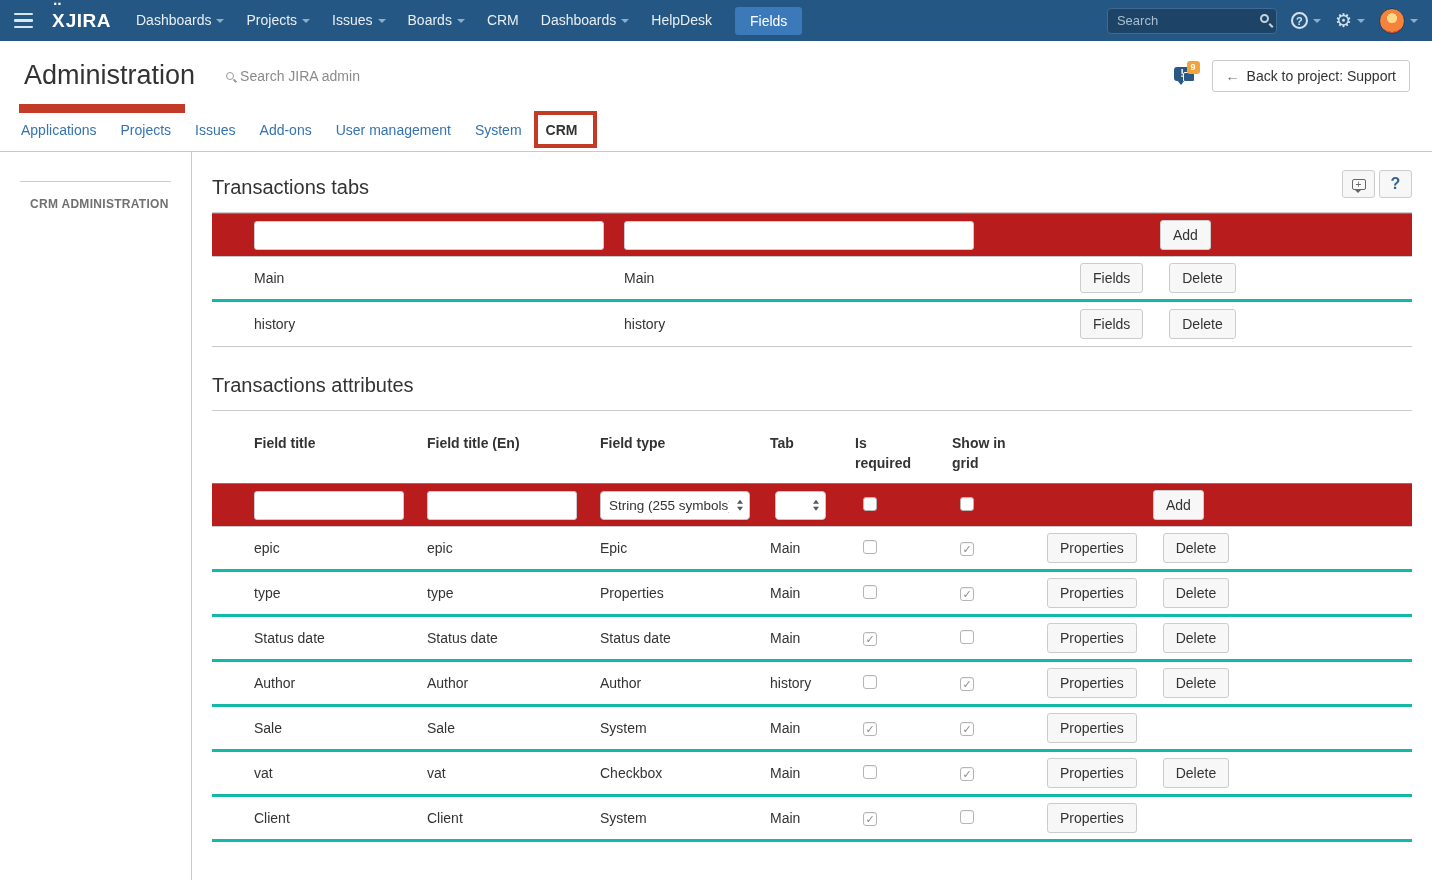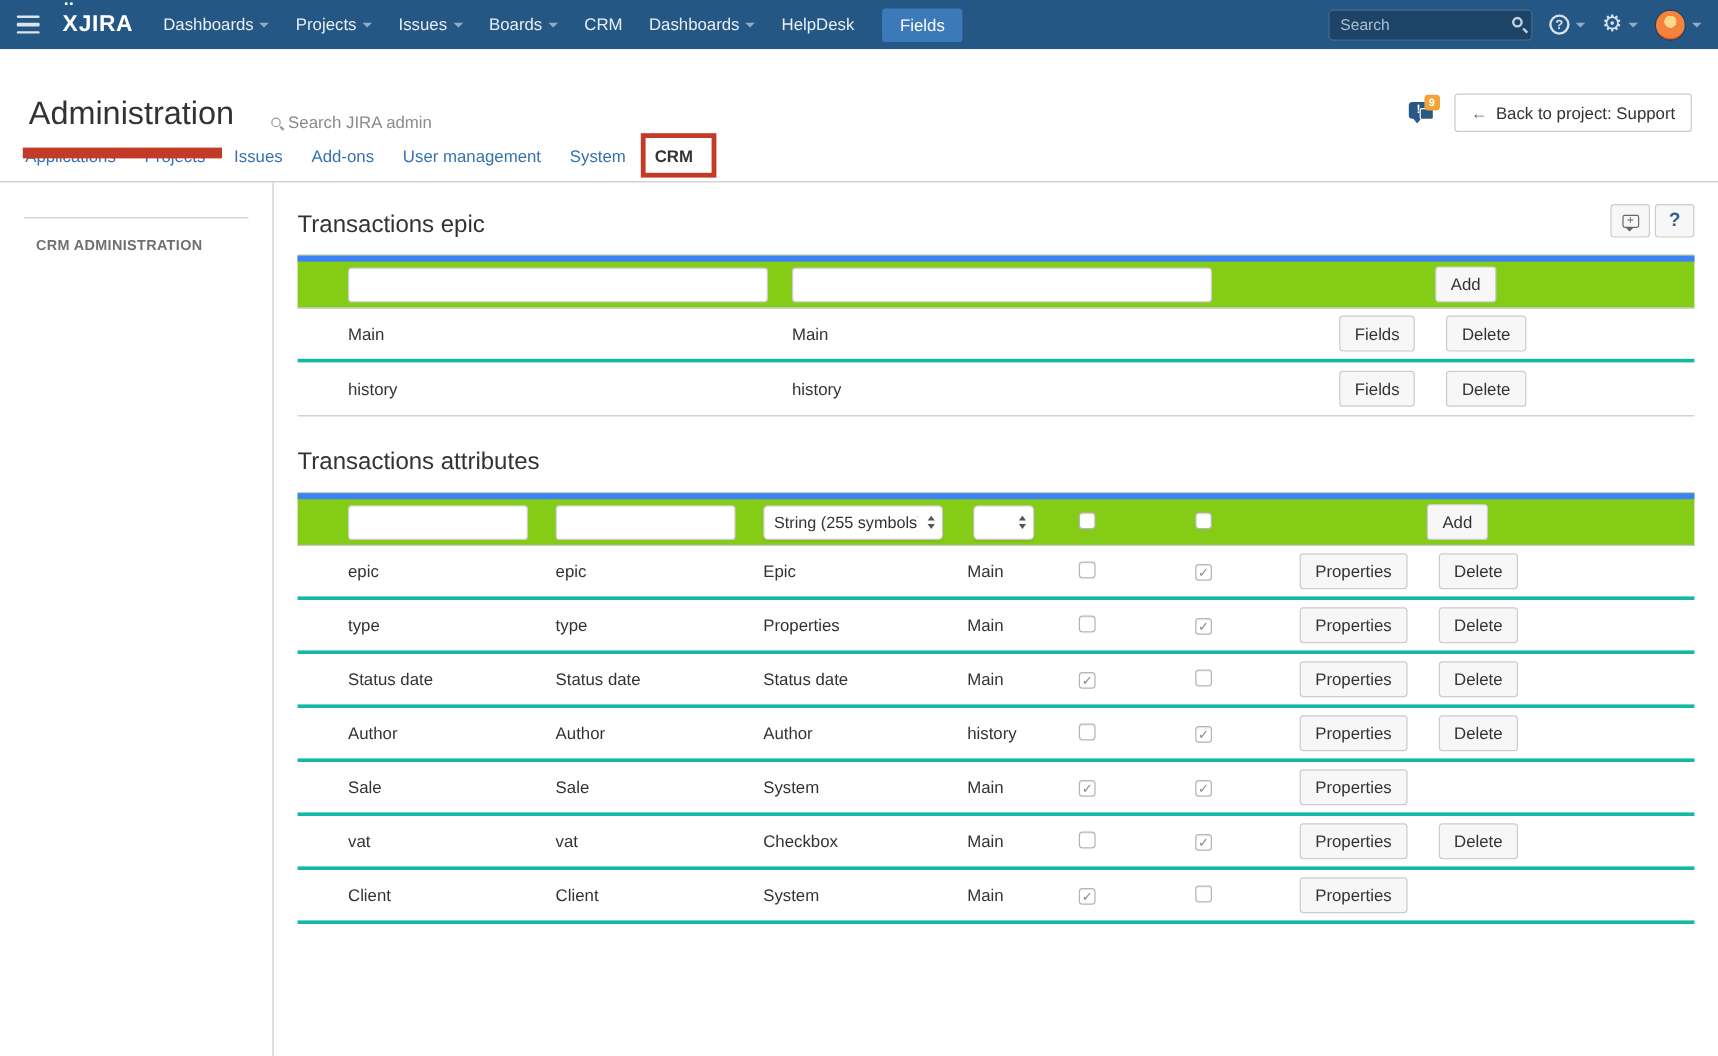--- a/index.html
+++ b/index.html
@@ -22,21 +22,21 @@
   .nav-search input { width:170px; height:26px; background:#1d4466; border:1px solid #406a92; border-radius:4px; color:#cfdce8; font-size:13px; padding:0 26px 0 9px; outline:none; }
   .nav-search input::placeholder { color:#a9bfd2; }
   .mag { position:absolute; right:8px; top:6px; width:9px; height:9px; border:2px solid #c3d2e0; border-radius:50%; }
   .mag::after { content:""; position:absolute; width:2px; height:5px; background:#c3d2e0; transform:rotate(-45deg); left:8px; top:7px; }
   .nav-icon { display:flex; align-items:center; cursor:pointer; color:#d6e1ec; }
   .help-circle { width:17px; height:17px; border:2px solid #d6e1ec; border-radius:50%; display:flex; align-items:center; justify-content:center; font-size:11px; font-weight:bold; color:#d6e1ec; }
   .gear-glyph { font-family:"DejaVu Sans", sans-serif; font-size:19px; color:#d6e1ec; line-height:1; }
   .avatar { width:26px; height:26px; border-radius:50%; background:radial-gradient(circle at 50% 38%, #ffd98a 0 26%, #f5833c 27% 70%, #e8542f 71%); border:1px solid #1d4466; }
 
   
-  .admin-header { height:69px; display:flex; align-items:flex-end; background:#fff; }
+  .admin-header { height:69px; display:flex; align-items:center; background:#fff; }
   .title-wrap { position:relative; margin-left:24px; }
   .page-title { font-size:27px; color:#333; font-weight:400; }
   .red-underline { position:absolute; left:-5px; top:44px; width:166px; height:9px; background:#c33a27; }
   .admin-search { display:flex; align-items:center; margin-left:31px; color:#8a8a8a; font-size:14px; gap:6px; cursor:text; }
   .mag-gray { position:relative; width:8px; height:8px; border:1.5px solid #999; border-radius:50%; display:inline-block; }
   .mag-gray::after { content:""; position:absolute; width:1.5px; height:4px; background:#999; transform:rotate(-45deg); left:7px; top:6px; }
   .admin-right { margin-left:auto; display:flex; align-items:center; gap:12px; margin-right:22px; }
   .bubble-wrap { position:relative; width:26px; height:24px; cursor:pointer; }
   .bubble { position:absolute; left:0; top:3px; width:17px; height:14px; background:#2a5885; border-radius:3px; color:#fff; font-size:10px; font-weight:bold; text-align:center; line-height:14px; }
   .bubble::after { content:""; position:absolute; left:3px; bottom:-4px; border-left:4px solid transparent; border-right:4px solid transparent; border-top:5px solid #2a5885; }
@@ -46,21 +46,21 @@
   .back-arrow { color:#707070; font-size:14px; line-height:1; }
 
   
   .admin-tabs { height:42px; display:flex; align-items:flex-end; border-bottom:1px solid #c9c9c9; padding-left:21px; font-size:14px; }
   .admin-tab { color:#3572b0; margin-right:24px; cursor:pointer; line-height:42px; }
   .admin-tab.active { color:#333; font-weight:bold; position:relative; }
   .red-box-crm { position:absolute; left:-12px; top:2px; width:63px; height:37px; border:4px solid #c33a27; }
 
   
   .content { display:flex; height:728px; }
-  .sidebar { width:228px; border-right:1px solid #ccc; padding-top:29px; flex-shrink:0; }
+  .sidebar { width:192px; border-right:1px solid #ccc; padding-top:29px; flex-shrink:0; }
   .side-rule { border-top:1px solid #ccc; margin:0 20px; }
   .side-heading { font-size:12px; font-weight:bold; color:#707070; margin:15px 0 18px 30px; letter-spacing:0.3px; }
   .side-list { list-style:none; }
   .side-item { font-size:14px; color:#3572b0; margin:0 0 16px 30px; cursor:pointer; line-height:14px; }
   .side-item.active { color:#333; font-weight:bold; position:relative; }
   .red-box-trans { position:absolute; left:-17px; top:-12px; width:146px; height:37px; border:4px solid #c33a27; }
 
   .main { flex:1; position:relative; padding:0 20px; overflow:hidden; }
   .section-title { font-size:20px; color:#333; font-weight:400; }
   .section-rule { border-top:1px solid #ccc; margin-top:13px; }
@@ -71,21 +71,21 @@
   .q-glyph { color:#35618c; font-weight:bold; font-size:16px; }
 
   
   .tbl { margin-top:0; }
   .t1-row { display:grid; grid-template-columns:37px 370px 456px 1fr; align-items:center; }
   .t2-row { display:grid; grid-template-columns:37px 173px 173px 170px 85px 97px 95px 1fr; align-items:center; }
   .hdr { font-weight:bold; font-size:14px; color:#333; }
   .t1-row.hdr { padding:25px 0 12px 0; }
   .t2-row.hdr { padding:22px 0 10px 0; align-items:start; line-height:20px; }
   .cell { padding-left:5px; font-size:14px; color:#333; }
-  .input-row { background:#84cc16; border-top:5px solid #3b82f6; border-bottom:1px solid #c9c9c9; min-height:44px; }
+  .input-row { background:#b91c1c; border-top:1px solid #3b82f6; border-bottom:1px solid #c9c9c9; min-height:44px; }
   .data-row { min-height:45px; border-bottom:3px solid #14b8a6; }
   .data-row.last { border-bottom:1px solid #c9c9c9; }
   .drag { width:12px; height:26px; margin-left:9px; background-image:radial-gradient(circle, #b9b9b9 1.1px, transparent 1.3px); background-size:4px 5px; cursor:grab; }
   .txt { height:29px; border:1px solid #ccc; border-radius:3px; background:#fff; padding:0 7px; font-size:14px; color:#333; outline:none; }
   .txt.w350 { width:350px; }
   .txt.w150 { width:150px; }
   .aui-btn { display:inline-block; background:#f7f7f7; border:1px solid #ccc; border-radius:3px; padding:6px 12px; font-size:14px; color:#333; cursor:pointer; font-family:"Liberation Sans",sans-serif; }
   .gap-r { margin-right:22px; }
   .add-off1 { margin-left:80px; }
   .add-off2 { margin-left:106px; }
@@ -190,21 +190,21 @@
       <div class="top-actions">
         <div class="icon-btn">
           <span class="fb-bubble">+</span>
         </div>
         <div class="icon-btn">
           <span class="q-glyph">?</span>
         </div>
       </div>
 
       <div style="padding-top:24px;">
-        <div class="section-title">Transactions epic</div>
+        <div class="section-title">Transactions tabs</div>
         <div class="section-rule"></div>
 
         <div class="tbl">
 
           <div class="t1-row input-row">
             <div class="cell"></div>
             <div class="cell"><input class="txt w350" value="" style=""></div>
             <div class="cell"><input class="txt w350" value="" style=""></div>
             <div class="cell"><button class="aui-btn add-off1">Add</button></div>
           </div>
@@ -229,20 +229,30 @@
             </div>
           </div>
         </div>
       </div>
 
       <div style="padding-top:27px;">
         <div class="section-title">Transactions attributes</div>
         <div class="section-rule"></div>
 
         <div class="tbl">
+          <div class="t2-row hdr">
+            <div class="cell"></div>
+            <div class="cell">Field title</div>
+            <div class="cell">Field title (En)</div>
+            <div class="cell">Field type</div>
+            <div class="cell">Tab</div>
+            <div class="cell" style="width:62px;">Is required</div>
+            <div class="cell" style="width:62px;">Show in grid</div>
+            <div class="cell"></div>
+          </div>
 
           <div class="t2-row input-row">
             <div class="cell"></div>
             <div class="cell"><input class="txt w150" value="" style=""></div>
             <div class="cell"><input class="txt w150" value="" style=""></div>
             <div class="cell">
               <div class="sel w150">
                 <span class="val">String (255 symbols)</span>
                 <span class="spin">
                     <i class="up"></i>

